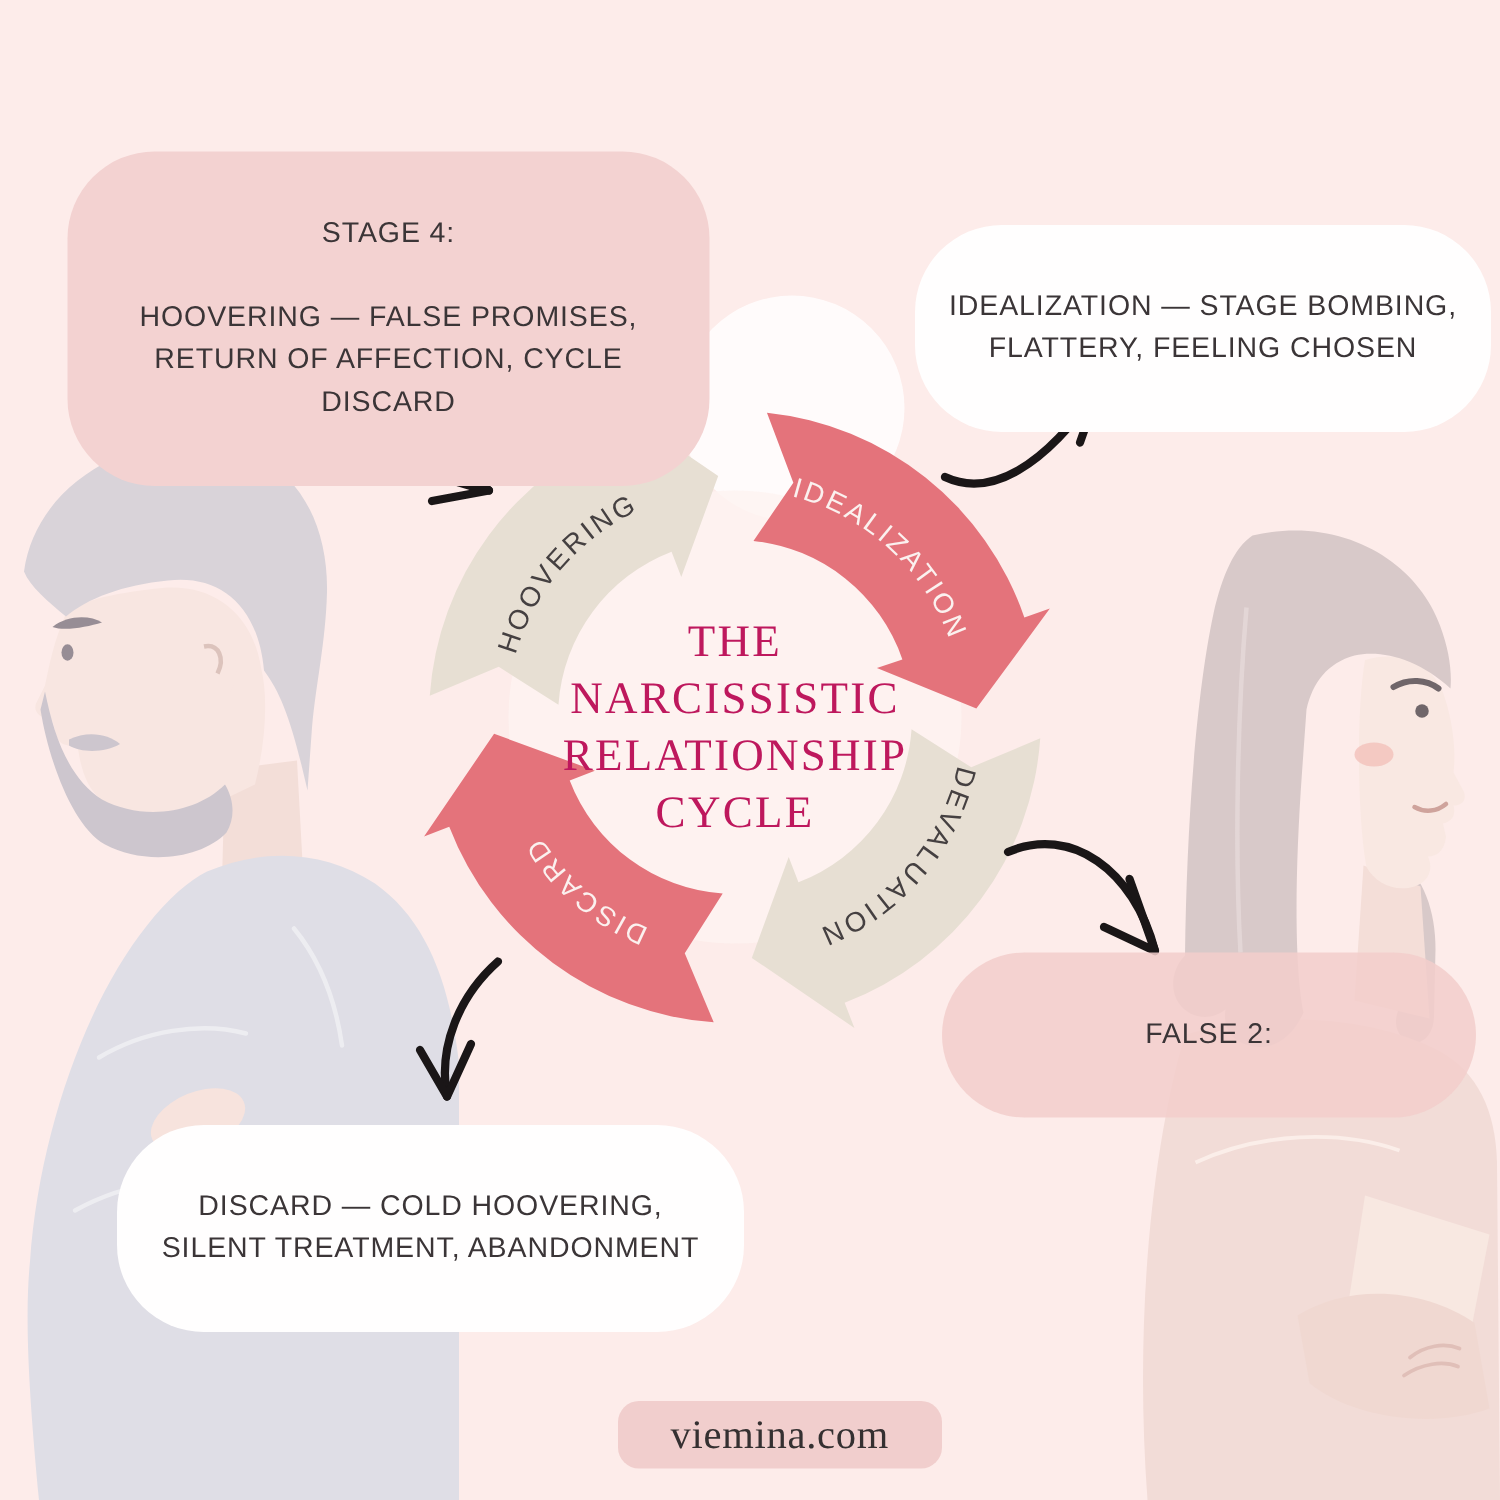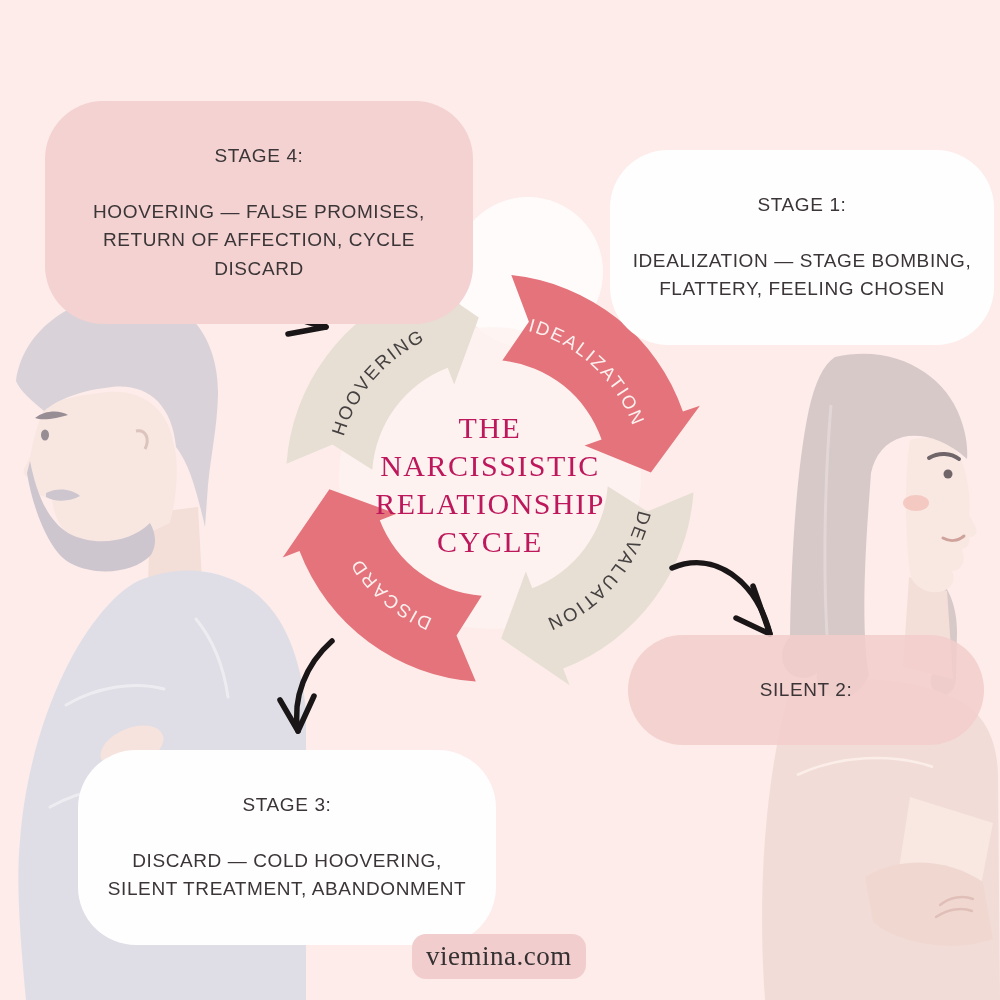--- a/index.html
+++ b/index.html
@@ -27,21 +27,21 @@
   #bubble-stage1{left:610px;top:150px;width:368px;}
   #bubble-stage2{left:628px;top:635px;width:340px;}
   #bubble-stage3{left:78px;top:750px;width:402px;}
   #bubble-stage4{left:45px;top:101px;width:412px;}
   .center-title{
     position:absolute;left:320px;top:409px;width:340px;text-align:center;
     font-family:"Liberation Serif",serif;font-size:30px;line-height:1.27;
     letter-spacing:1.5px;color:#be185d;white-space:pre-line;
   }
   .watermark{
-    position:absolute;left:412px;top:934px;padding:7px 14px;border-radius:14px;
+    position:absolute;left:412px;top:934px;padding:7px 35px;border-radius:14px;
     font-family:"Liberation Serif",serif;font-size:27px;color:#353031;
     letter-spacing:0.5px;
   }
 </style>
 </head>
 <body>
 
 <div class="canvas">
 
   <svg class="figure fig-man" viewBox="0 0 330 715" xmlns="http://www.w3.org/2000/svg">
@@ -134,29 +134,27 @@
       </g>
     </g>
   </svg>
 
   <div class="center-title">THE
 NARCISSISTIC
 RELATIONSHIP
 CYCLE</div>
 
   <div class="bubble" id="bubble-stage1" style="background: rgb(255, 254, 254);">
-    <div>STAGE 1:</div>
     <div>IDEALIZATION — STAGE BOMBING,
 FLATTERY, FEELING CHOSEN</div>
   </div>
   <div class="bubble" id="bubble-stage2" style="background: rgba(242, 206, 203, 0.87);">
-    <div>SILENT 2:</div>
+    <div>FALSE 2:</div>
   </div>
   <div class="bubble" id="bubble-stage3" style="background: rgb(255, 254, 254);">
-    <div>STAGE 3:</div>
     <div>DISCARD — COLD HOOVERING,
 SILENT TREATMENT, ABANDONMENT</div>
   </div>
   <div class="bubble" id="bubble-stage4" style="background: rgb(243, 210, 209);">
     <div>STAGE 4:</div>
     <div>HOOVERING — FALSE PROMISES,
 RETURN OF AFFECTION, CYCLE
 DISCARD</div>
   </div>
 

